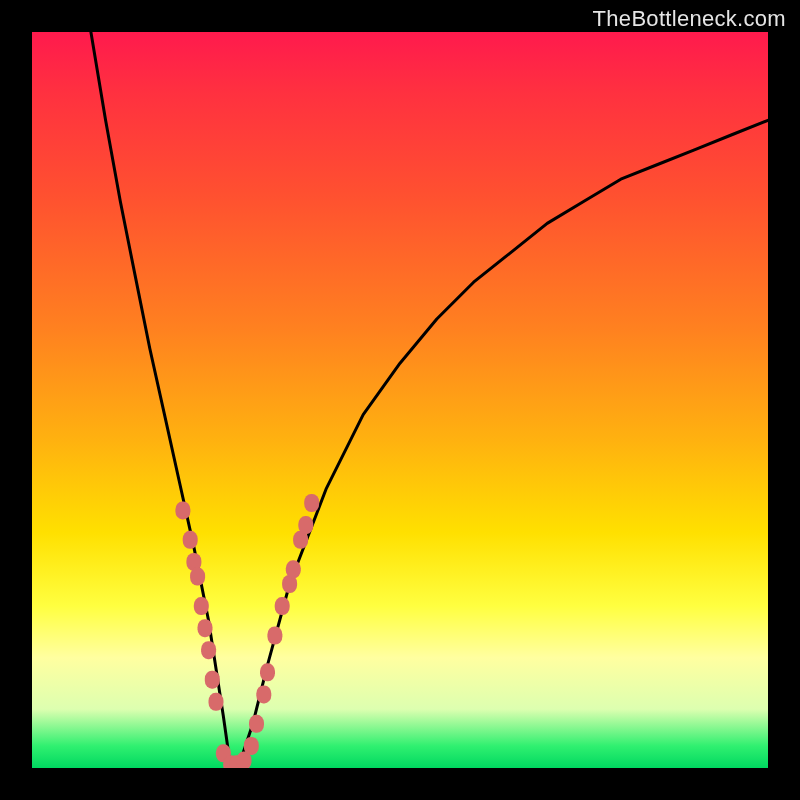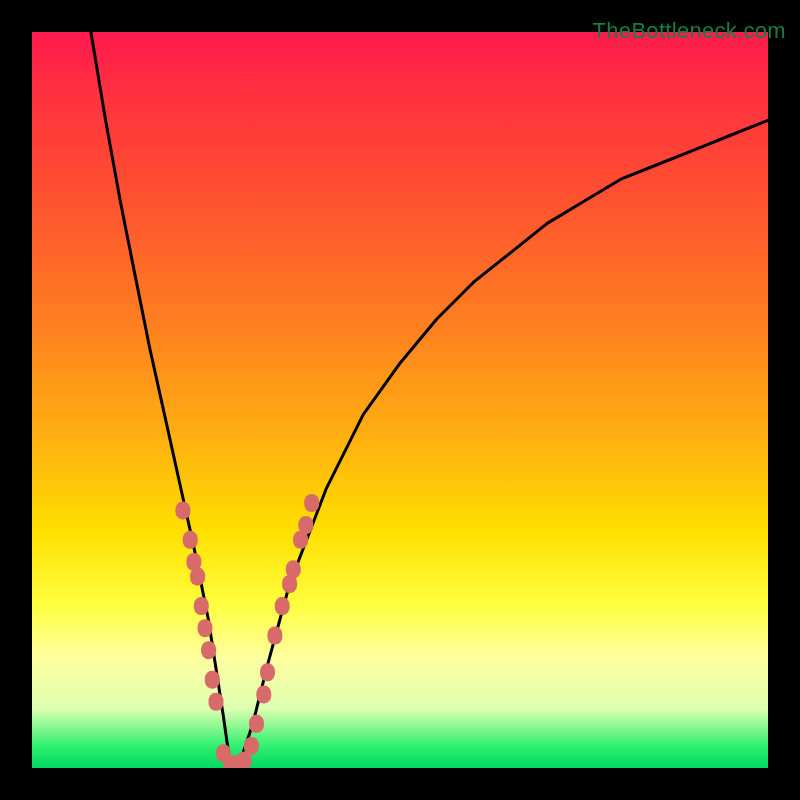--- a/index.html
+++ b/index.html
@@ -37,23 +37,22 @@
       #ddffb0 92%,
       #30f070 97%,
       #00d860 100%);
   }
   .watermark {
     position: absolute;
     top: 6px;
     right: 14px;
     font-size: 22px;
     font-weight: 400;
-    color: #15803d;
+    color: #e5e5e5;
     letter-spacing: 0.3px;
-    margin-top: 12px;
   }
   .curve {
     position: absolute;
     left: 32px;
     top: 32px;
     width: 736px;
     height: 736px;
     pointer-events: none;
   }
 </style>

